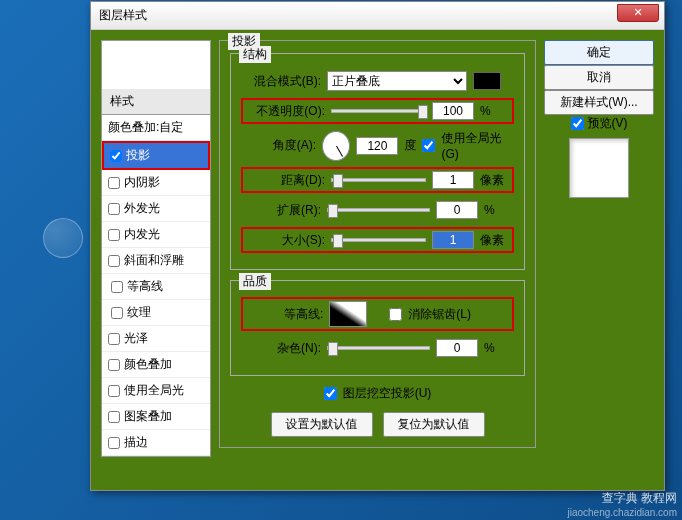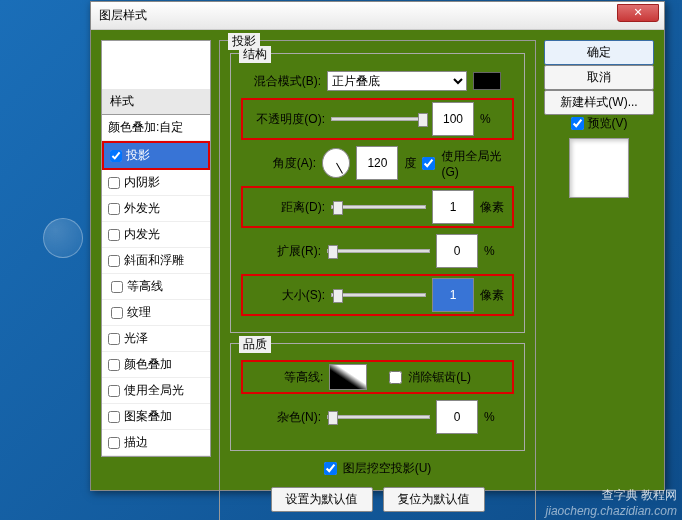--- a/index.html
+++ b/index.html
@@ -22,35 +22,35 @@
 .fieldset > .legend { position: absolute; top: -8px; left: 8px; background: #f0f0f0; padding: 0 4px; font-size: 12px; }
 .subfieldset { border: 1px solid #aaa; padding: 10px; margin-top: 4px; position: relative; }
 .subfieldset > .legend { position: absolute; top: -8px; left: 8px; background: #f0f0f0; padding: 0 4px; }
 .row { display: flex; align-items: center; gap: 6px; margin: 6px 0; min-height: 22px; }
 .row .label { width: 80px; text-align: right; }
 .row.hl { border: 2px solid #d00; padding: 2px; }
 select { width: 140px; height: 20px; border: 1px solid #888; background: #fff; }
 .swatch { width: 28px; height: 18px; background: #000; border: 1px solid #666; cursor: pointer; }
 .slider { flex: 1; height: 4px; background: #ddd; border: 1px solid #aaa; position: relative; cursor: pointer; }
 .slider .thumb { position: absolute; top: -5px; width: 10px; height: 14px; background: #eee; border: 1px solid #888; }
-input.num { width: 42px; height: 34px; border: 1px solid #888; text-align: center; }
+input.num { width: 42px; height: 18px; border: 1px solid #888; text-align: center; }
 input.num.sel { background: #3874d6; color: #fff; }
 .unit { width: 30px; }
 .angledial { width: 30px; height: 30px; border: 1px solid #888; border-radius: 50%; background: #fff; position: relative; }
 .angledial::after { content: ''; position: absolute; left: 50%; top: 50%; width: 1px; height: 12px; background: #000; transform-origin: top; transform: rotate(-30deg); }
 .contour-sw { width: 38px; height: 26px; border: 1px solid #888; background: linear-gradient(to top right, #000 0%, #000 40%, #fff 60%, #fff 100%); cursor: pointer; }
 .btnrow { display: flex; gap: 10px; justify-content: center; margin-top: 8px; }
 button.std { background: #f5f5f5; border: 1px solid #888; padding: 3px 14px; cursor: pointer; border-radius: 2px; }
 .rightcol { width: 110px; display: flex; flex-direction: column; gap: 0; }
 .rightcol button.std { width: 100%; }
 button.primary { border: 1px solid #3a6ea5; background: #eaf2fb; }
 .preview-check { display: flex; align-items: center; gap: 4px; justify-content: center; }
 .preview-box { width: 60px; height: 60px; border: 1px solid #999; background: #fff; margin: 6px auto; box-shadow: inset 2px 2px 4px rgba(0,0,0,0.2); }
 .watermark { position: absolute; right: 5px; bottom: 2px; color: rgba(255,255,255,0.8); font-size: 14px; text-align: right; }
-.watermark .sub { font-size: 12px; color: rgba(255,255,255,0.55); font-style: italic; }
+.watermark .sub { font-size: 10px; color: rgba(255,255,255,0.55); }
 </style>
 </head>
 <body>
 
 <div class="bubble"></div>
 
 <div class="dialog">
   <div class="titlebar">
     <span class="title">图层样式</span>
     <div class="closebtn">✕</div>

